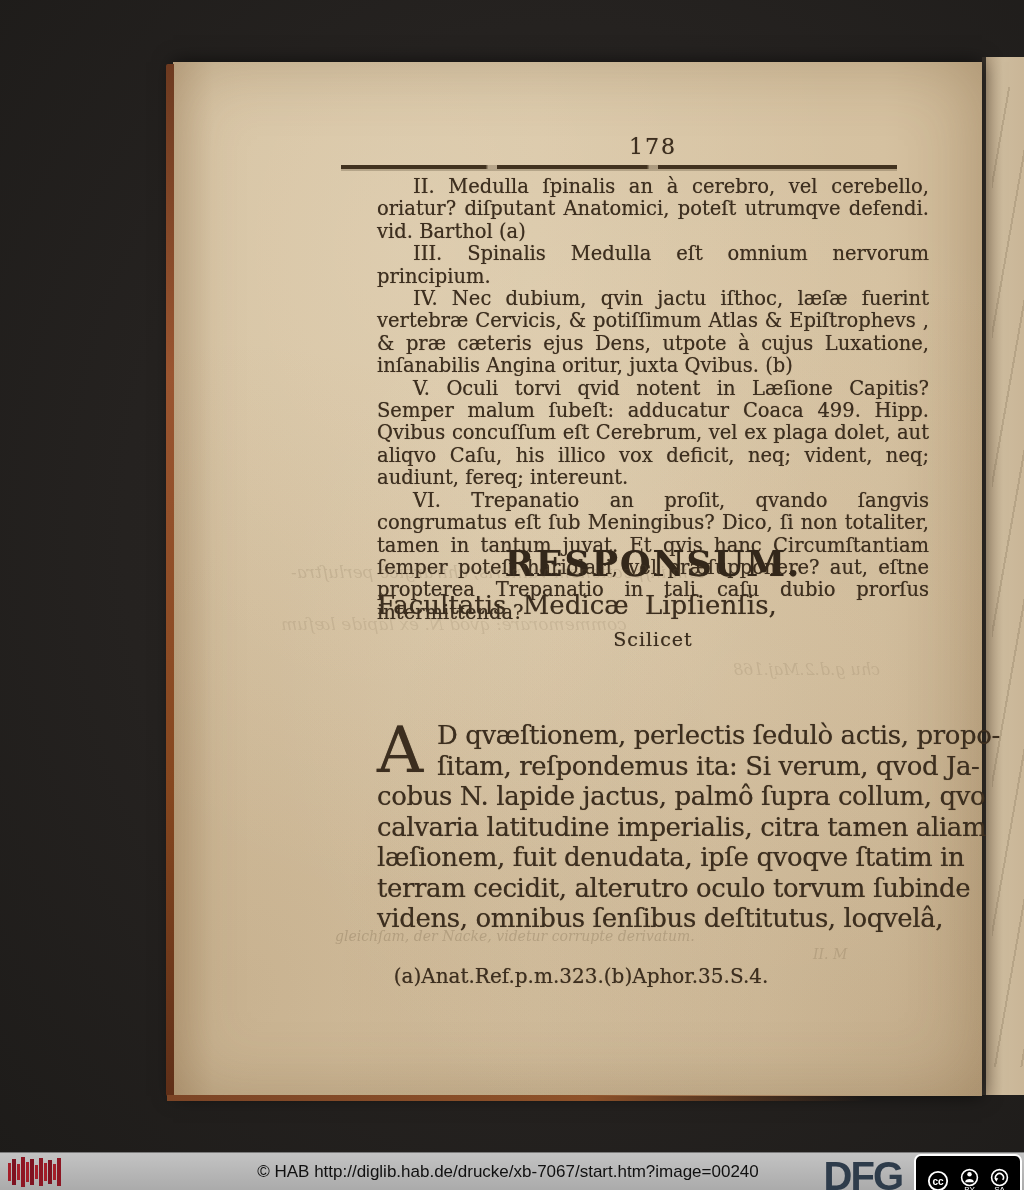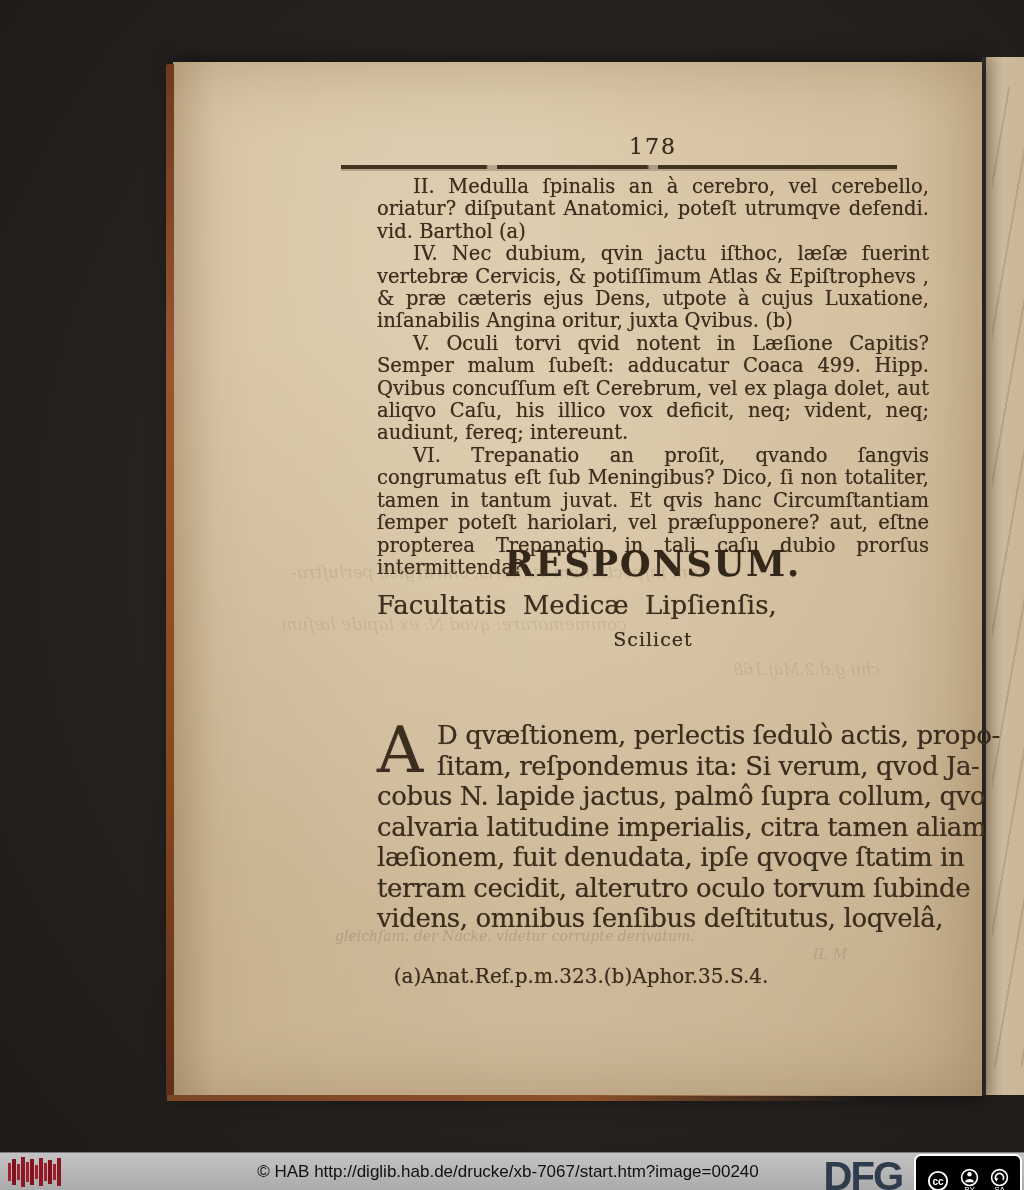--- a/index.html
+++ b/index.html
@@ -83,20 +83,21 @@
 
 <div class="page2">
   <div class="scribble"></div>
 </div>
 
 <div class="page">
   <div class="col ink pagenum">178</div>
   <div class="rule"></div>
   <div class="col ink items">
       <p><span>II.    </span><span class="it">Medulla ſpinalis</span><span> an à cerebro, vel cerebello, oriatur? diſputant Anatomici, poteſt utrumqve defendi. vid. </span><span class="it">Barthol (a)</span></p>
+      <p><span>III.    </span><span class="it">Spinalis Medulla</span><span> eſt omnium nervorum principium.</span></p>
       <p><span>IV.    Nec dubium, qvin jactu iſthoc, læſæ fuerint vertebræ Cervicis, &amp; potiſſimum </span><span class="it">Atlas &amp; Epiſtrophevs</span><span> , &amp; præ cæteris ejus </span><span class="it">Dens</span><span>, utpote à cujus Luxatione, inſanabilis Angina oritur, juxta </span><span class="it">Qvibus. (b)</span></p>
       <p><span>V.    Oculi torvi qvid notent in Læſione Capitis? Semper malum ſubeſt: adducatur </span><span class="it">Coaca 499. Hipp.   Qvibus concuſſum eſt Cerebrum, vel ex plaga dolet, aut aliqvo Caſu, his illico vox deficit, neq; vident, neq; audiunt, fereq; intereunt.</span></p>
       <p><span>VI.    </span><span class="it">Trepanatio an proſit, qvando ſangvis congrumatus eſt ſub Meningibus</span><span>? Dico, ſi non totaliter, tamen in tantum juvat. Et qvis hanc Circumſtantiam ſemper poteſt hariolari, vel præſupponere? aut, eſtne propterea Trepanatio in tali caſu dubio prorſus intermittenda?</span></p>
     </div>
 
   <div class="col ink responsum-title">RESPONSUM.</div>
   <div class="col ink responsum-sub">Facultatis Medicæ Lipſienſis,</div>
   <div class="col ink scilicet">Scilicet</div>
 
   <div class="col ink bodyp">

